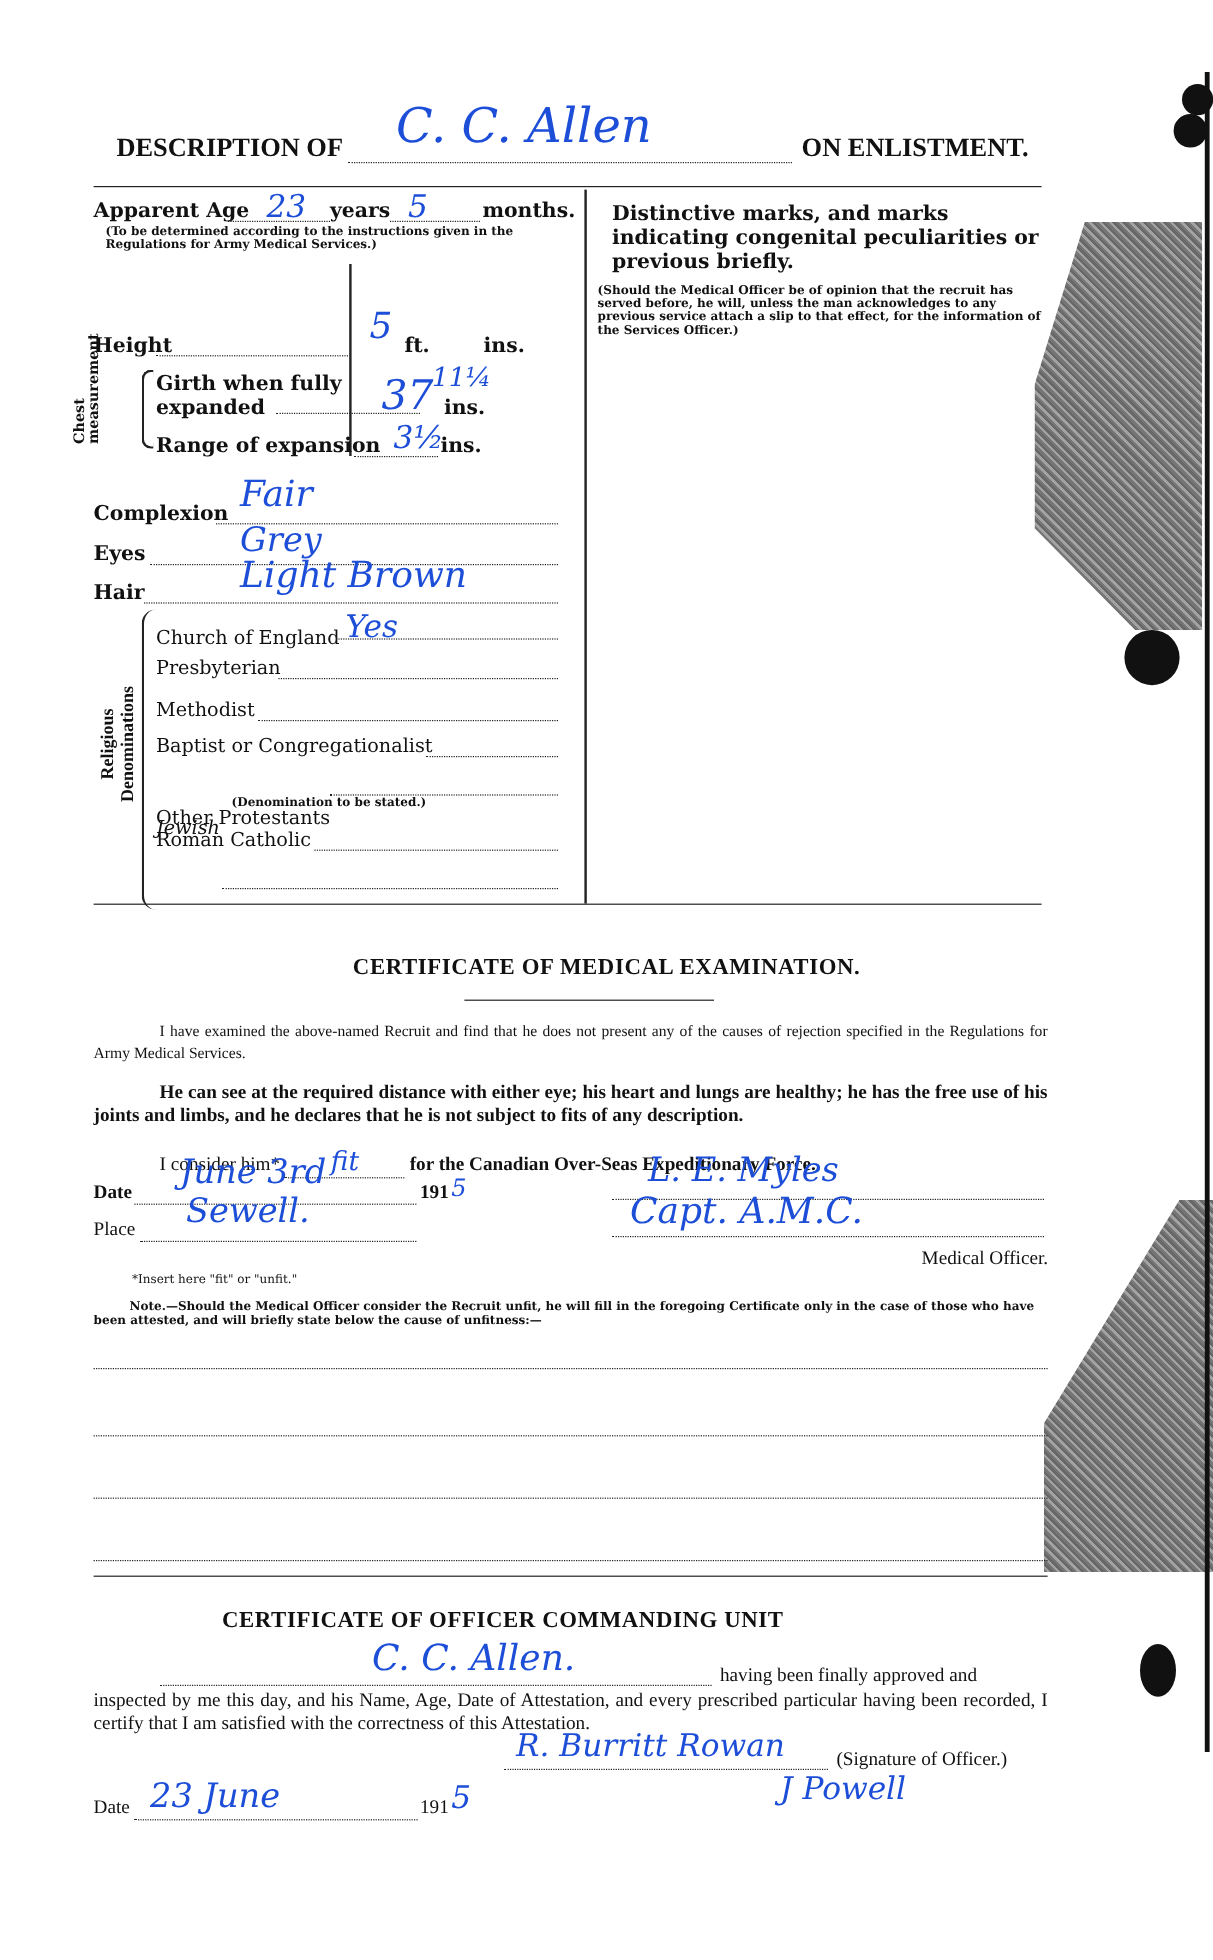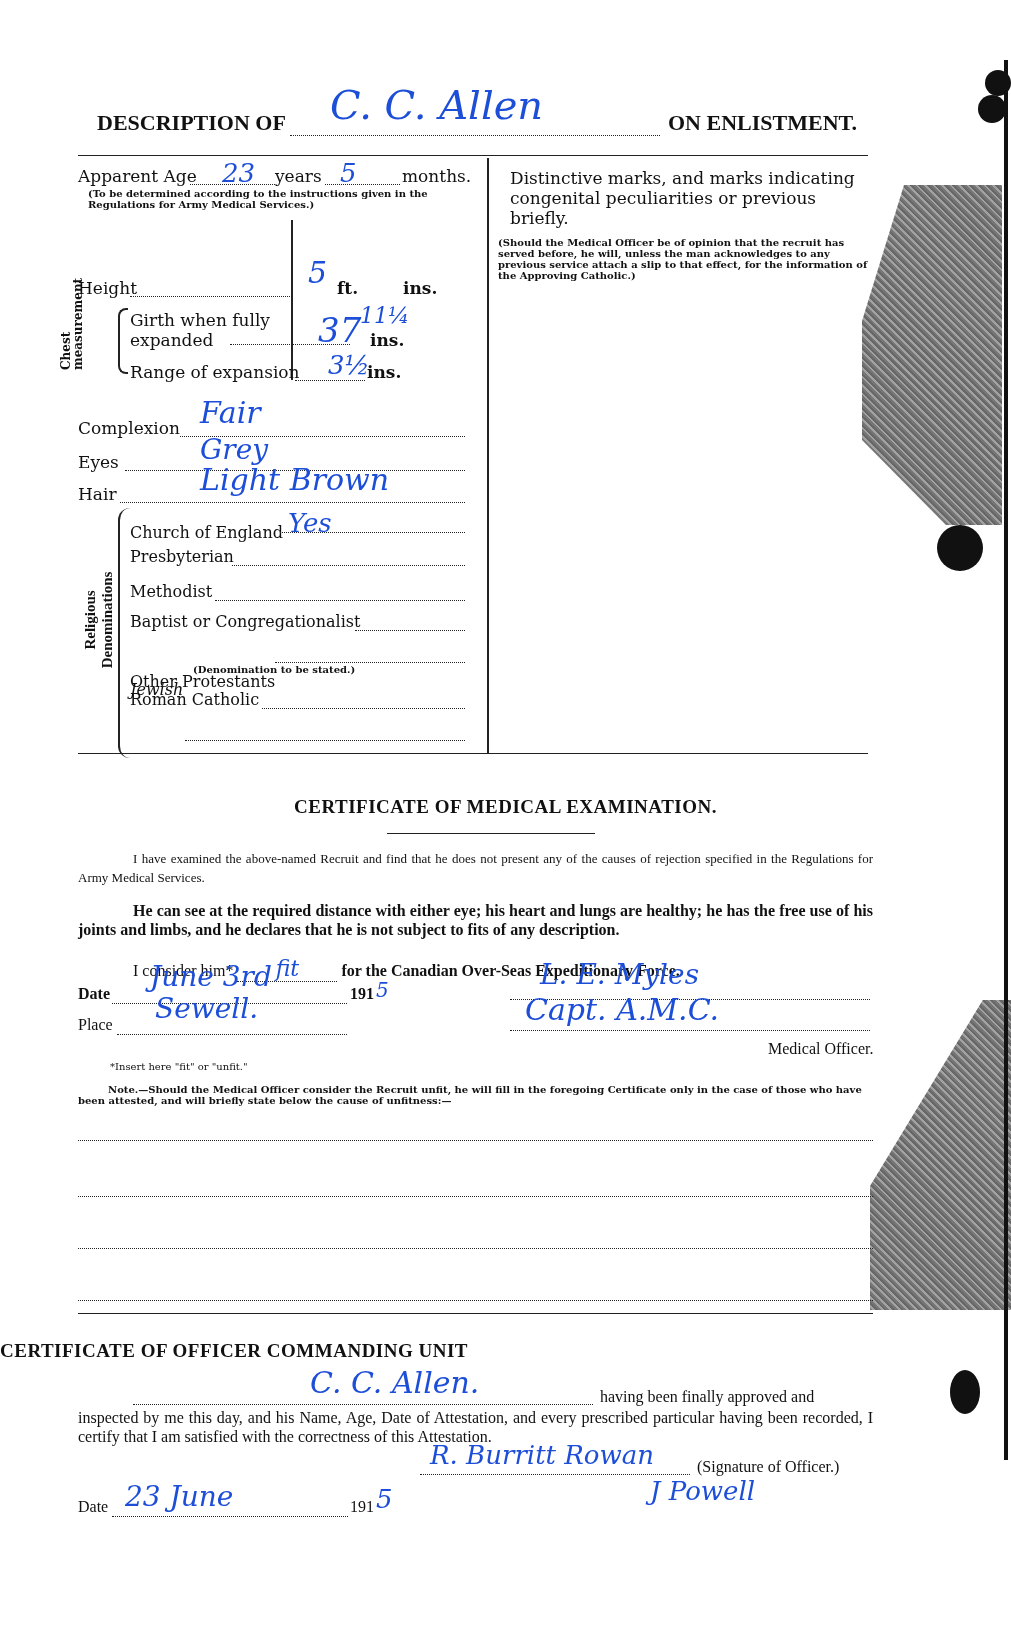--- a/index.html
+++ b/index.html
@@ -7,21 +7,21 @@
   .abs { position:absolute; }
   .serif { font-family:"Liberation Serif","DejaVu Serif",serif; }
   .bold { font-weight:bold; }
   .hand { font-family:"DejaVu Serif","Liberation Serif",serif; font-style:italic; color:#1d4ed8; }
   .dots { border-bottom:1.5px dotted #222; }
   .hline { position:absolute; height:0; border-top:1.5px solid #222; }
   .vline { position:absolute; width:0; border-left:2px solid #222; }
   .punch { position:absolute; border-radius:50%; background:#111; }
   .tape { position:absolute; background:repeating-linear-gradient(45deg,#6a6a6a 0 2px,#9a9a9a 2px 4px,#5a5a5a 4px 6px); opacity:0.92; }
   .small { font-size:10px; line-height:11px; }
-  .label { font-size:17px; }
+  .label { font-size:17px;font-weight:bold; }
   .rowlbl { font-size:16px; }
 </style>
 </head>
 <body>
 
 <div class="punch" style="left:985px;top:70px;width:26px;height:26px;"></div>
 <div class="punch" style="left:978px;top:95px;width:28px;height:28px;"></div>
 <div class="tape" style="left:862px;top:185px;width:140px;height:340px;clip-path:polygon(30% 0,100% 0,100% 100%,60% 100%,0 75%,0 40%);"></div>
 <div class="punch" style="left:937px;top:525px;width:46px;height:46px;"></div>
 <div class="tape" style="left:870px;top:1000px;width:141px;height:310px;clip-path:polygon(80% 0,100% 0,100% 100%,0 100%,0 60%);"></div>
@@ -93,21 +93,21 @@
 <div class="abs dots" style="left:355px;top:630px;width:110px;"></div>
 <div class="abs rowlbl" style="left:130px;top:672px;">Other Protestants</div>
 <div class="abs dots" style="left:275px;top:662px;width:190px;"></div>
 <div class="abs small bold" style="left:193px;top:664px;">(Denomination to be stated.)</div>
 <div class="abs rowlbl" style="left:130px;top:690px;">Roman Catholic</div>
 <div class="abs dots" style="left:262px;top:708px;width:203px;"></div>
 <div class="abs rowlbl" style="left:130px;top:680px;font-style:italic;">Jewish</div>
 <div class="abs dots" style="left:185px;top:740px;width:280px;"></div>
 
 <div class="abs label" style="left:510px;top:168px;width:360px;line-height:20px;">Distinctive marks, and marks indicating congenital peculiarities or previous briefly.</div>
-<div class="abs small bold" style="left:498px;top:237px;width:370px;">(Should the Medical Officer be of opinion that the recruit has served before, he will, unless the man acknowledges to any previous service attach a slip to that effect, for the information of the Approving Catholic.)</div>
+<div class="abs small bold" style="left:498px;top:237px;width:370px;">(Should the Medical Officer be of opinion that the recruit has served before, he will, unless the man acknowledges to any previous service attach a slip to that effect, for the information of the Services Officer.)</div>
 
 <div class="hline" style="left:78px;top:753px;width:790px;"></div>
 
 <div class="abs serif bold" style="left:0;width:1011px;top:796px;text-align:center;font-size:19px;letter-spacing:0.5px;">CERTIFICATE OF MEDICAL EXAMINATION.</div>
 <div class="hline" style="left:387px;top:833px;width:208px;"></div>
 <div class="abs serif" style="left:78px;top:849px;width:795px;font-size:13px;line-height:19px;text-indent:55px;text-align:justify;">I have examined the above-named Recruit and find that he does not present any of the causes of rejection specified in the Regulations for Army Medical Services.</div>
 <div class="abs serif bold" style="left:78px;top:901px;width:795px;font-size:16px;line-height:19px;text-indent:55px;text-align:justify;">He can see at the required distance with either eye; his heart and lungs are healthy; he has the free use of his joints and limbs, and he declares that he is not subject to fits of any description.</div>
 
 <div class="abs serif" style="left:133px;top:956px;font-size:16px;">
   <span>I consider him*</span>
@@ -133,21 +133,21 @@
 
 <div class="abs small" style="left:110px;top:1061px;">*Insert here "fit" or "unfit."</div>
 <div class="abs small bold" style="left:78px;top:1084px;width:795px;text-indent:30px;">Note.—Should the Medical Officer consider the Recruit unfit, he will fill in the foregoing Certificate only in the case of those who have been attested, and will briefly state below the cause of unfitness:—</div>
 
 <div class="abs dots" style="left:78px;top:1140px;width:795px;"></div>
 <div class="abs dots" style="left:78px;top:1196px;width:795px;"></div>
 <div class="abs dots" style="left:78px;top:1248px;width:795px;"></div>
 <div class="abs dots" style="left:78px;top:1300px;width:795px;"></div>
 <div class="hline" style="left:78px;top:1313px;width:795px;"></div>
 
-<div class="abs serif bold" style="left:0;width:838px;top:1340px;text-align:left;font-size:19px;letter-spacing:0.5px;">CERTIFICATE OF OFFICER COMMANDING UNIT</div>
+<div class="abs serif bold" style="left:0;width:838px;top:1340px;text-align:center;font-size:19px;letter-spacing:0.5px;">CERTIFICATE OF OFFICER COMMANDING UNIT</div>
 <div class="abs dots" style="left:133px;top:1404px;width:460px;"></div>
 <div class="abs hand" style="left:310px;top:1365px;font-size:30px;">C. C. Allen.</div>
 <div class="abs serif" style="left:600px;top:1388px;font-size:16px;">having been finally approved and</div>
 <div class="abs serif" style="left:78px;top:1408px;width:795px;font-size:16px;line-height:19px;text-align:justify;">inspected by me this day, and his Name, Age, Date of Attestation, and every prescribed particular having been recorded, I certify that I am satisfied with the correctness of this Attestation.</div>
 
 <div class="abs dots" style="left:420px;top:1474px;width:270px;"></div>
 <div class="abs hand" style="left:430px;top:1440px;font-size:26px;">R. Burritt Rowan</div>
 <div class="abs serif" style="left:697px;top:1458px;font-size:16px;">(Signature of Officer.)</div>
 
 <div class="abs serif" style="left:78px;top:1498px;font-size:16px;">Date</div>

